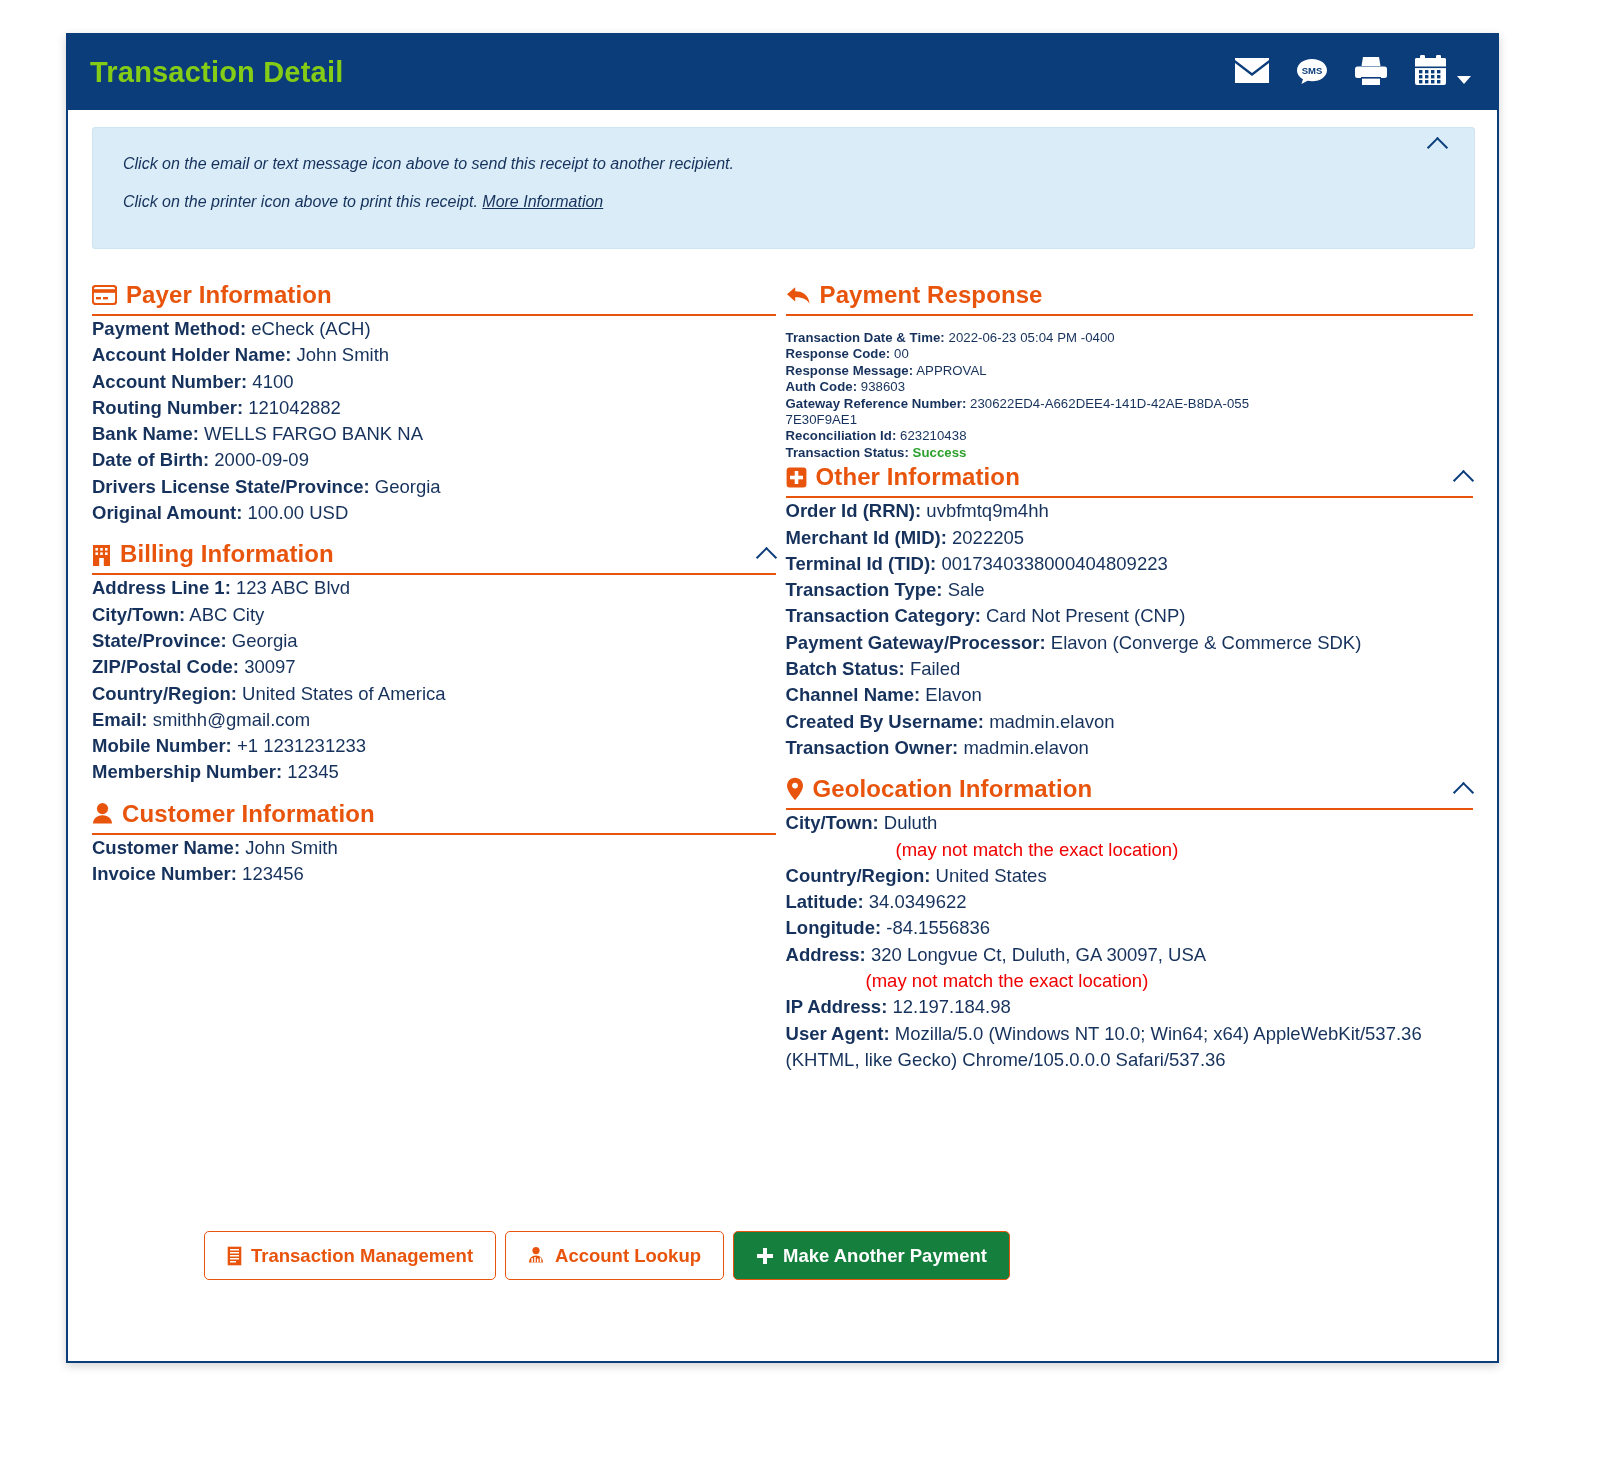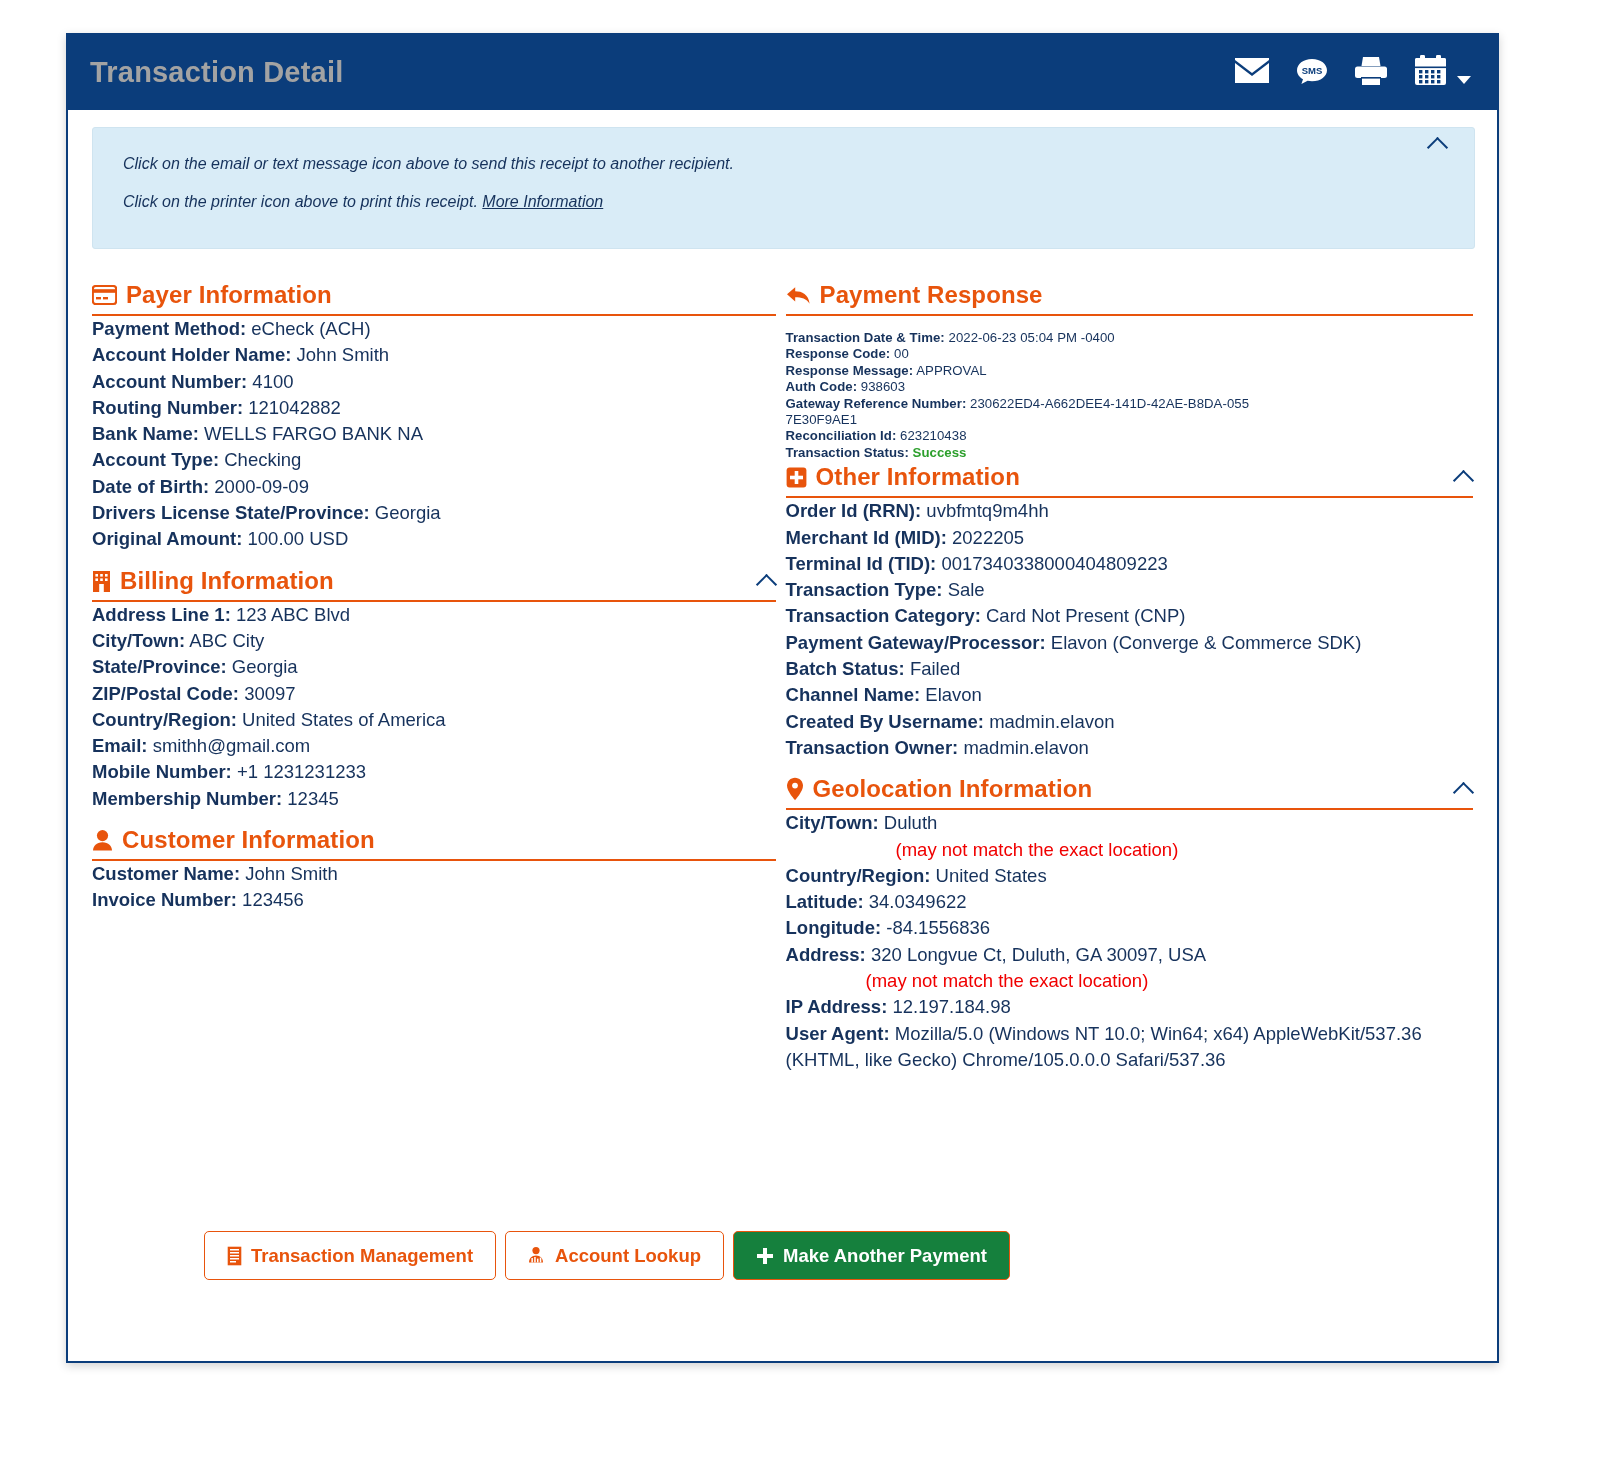--- a/index.html
+++ b/index.html
@@ -31,21 +31,21 @@
   
   .titlebar {
     height: 75px;
     background: #0b3d7b;
     display: flex;
     align-items: center;
     justify-content: space-between;
     padding: 0 26px 0 22px;
   }
   .title-text {
-    color: #a3a3a3;
+    color: #84cc16;
     font-size: 29px;
     font-weight: bold;
     letter-spacing: 0.2px;
   }
   .title-icons {
     display: flex;
     align-items: center;
     gap: 26px;
   }
   .ticon { display: block; cursor: pointer; }
@@ -281,21 +281,20 @@
             </svg>
           </span>
           <span class="sec-title">Payer Information</span>
         </div>
         <div>
           <div class="field"><span class="lbl">Payment Method:</span> <span class="val">eCheck (ACH)</span></div>
           <div class="field"><span class="lbl">Account Holder Name:</span> <span class="val">John Smith</span></div>
           <div class="field"><span class="lbl">Account Number:</span> <span class="val">4100</span></div>
           <div class="field"><span class="lbl">Routing Number:</span> <span class="val">121042882</span></div>
           <div class="field"><span class="lbl">Bank Name:</span> <span class="val">WELLS FARGO BANK NA</span></div>
-          <div class="field"><span class="lbl">Account Type:</span> <span class="val">Checking</span></div>
           <div class="field"><span class="lbl">Date of Birth:</span> <span class="val">2000-09-09</span></div>
           <div class="field"><span class="lbl">Drivers License State/Province:</span> <span class="val">Georgia</span></div>
           <div class="field"><span class="lbl">Original Amount:</span> <span class="val">100.00 USD</span></div>
         </div>
 
         <div class="gap-after-payer"></div>
 
         <div class="sec-head">
           <span class="sec-icon">
             <svg width="19" height="23" viewBox="0 0 19 23">

